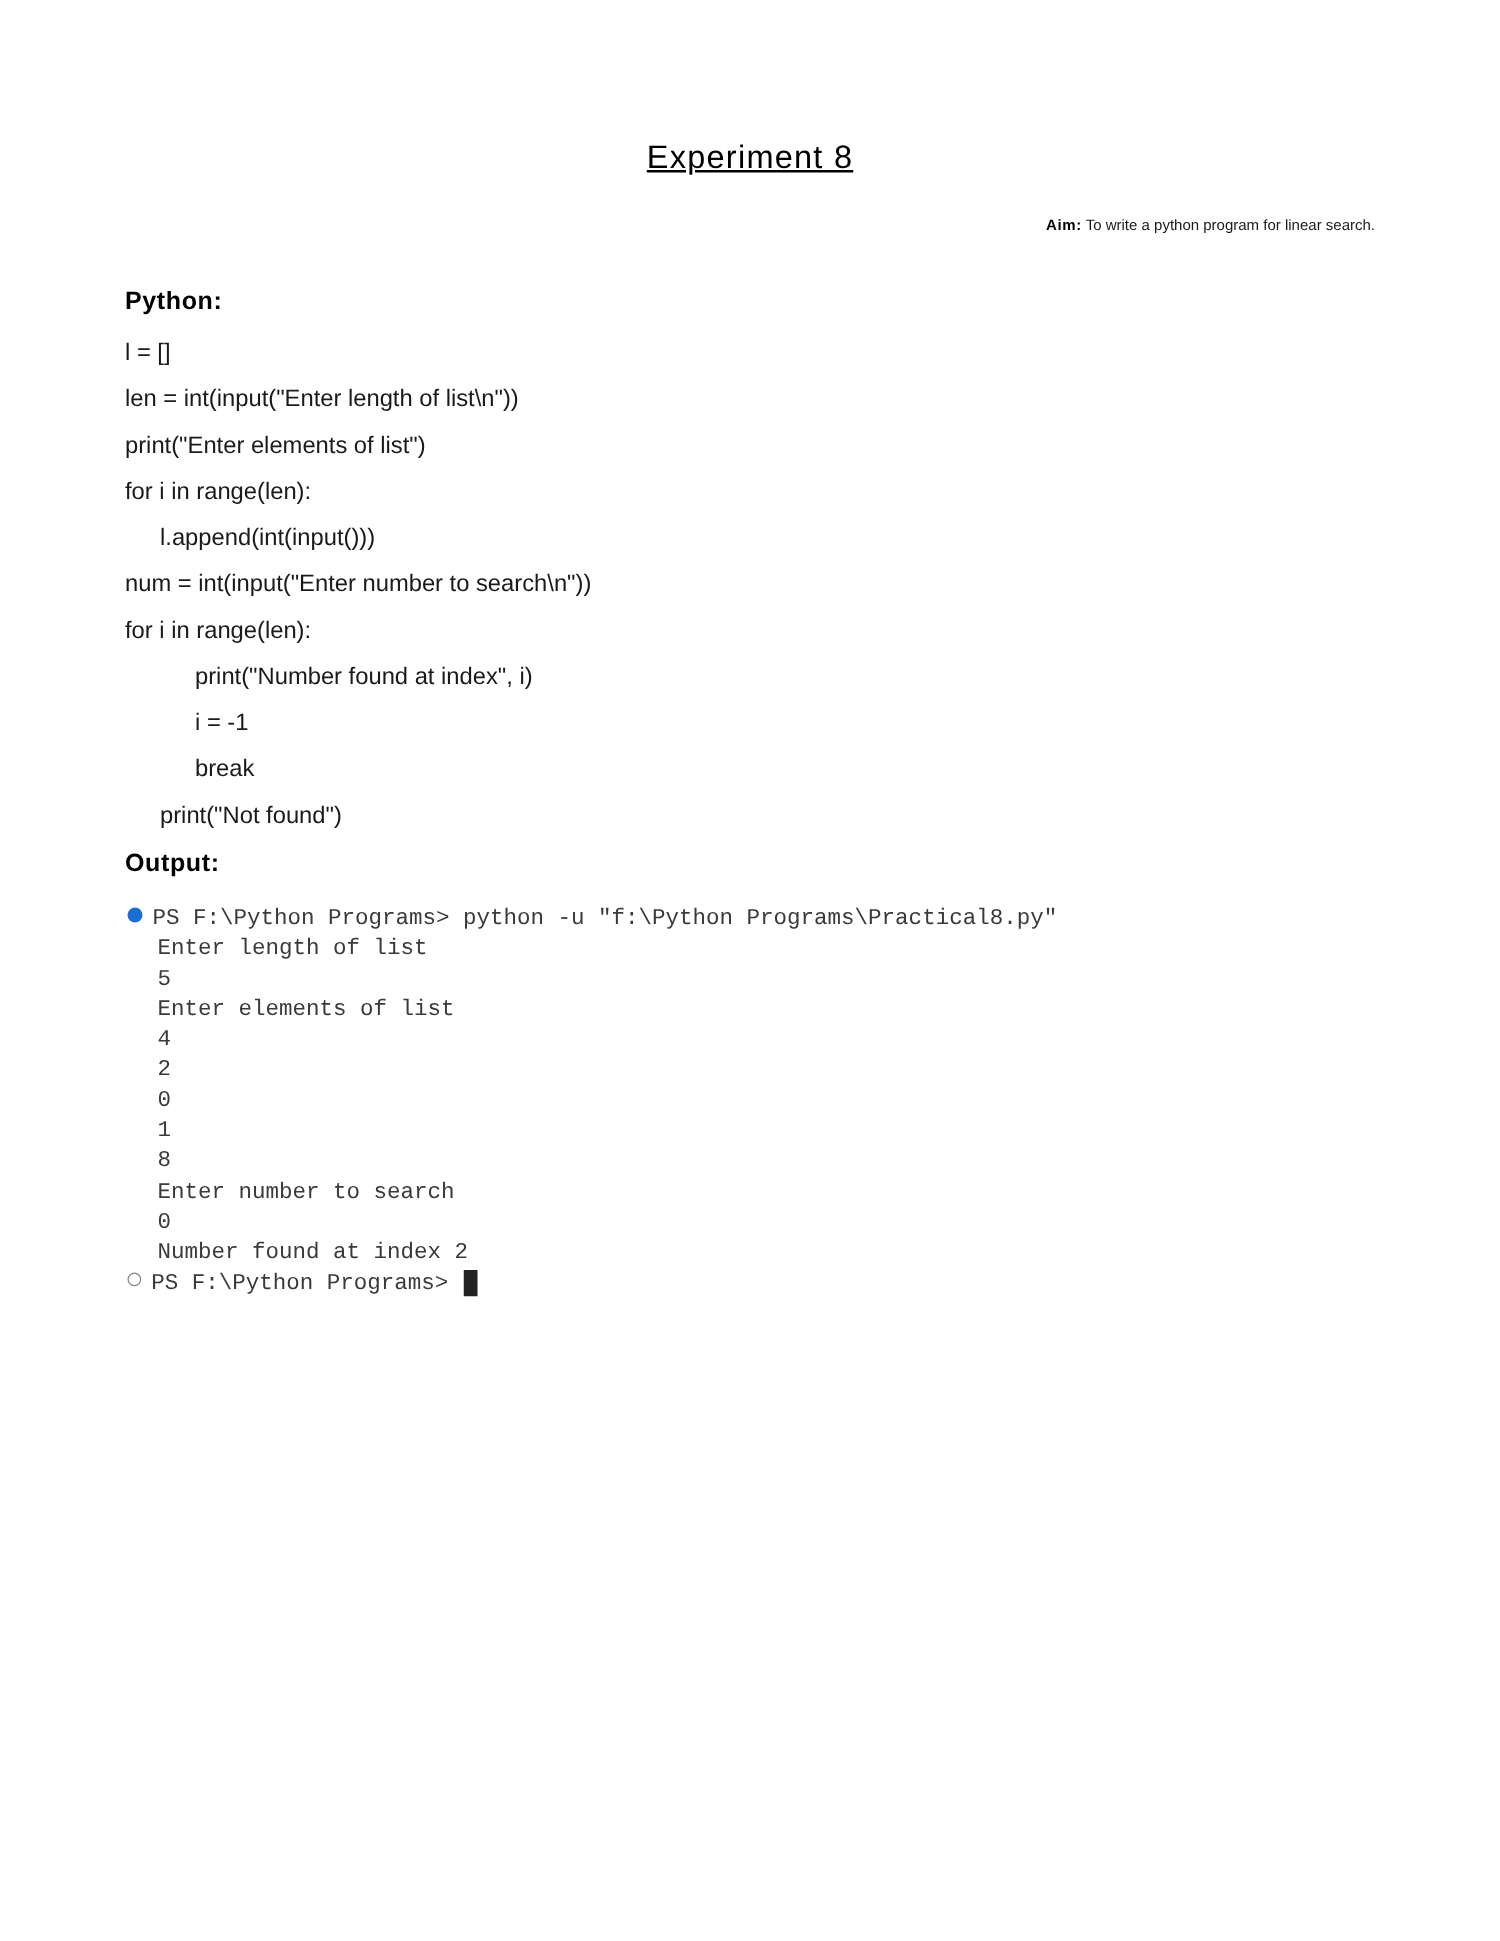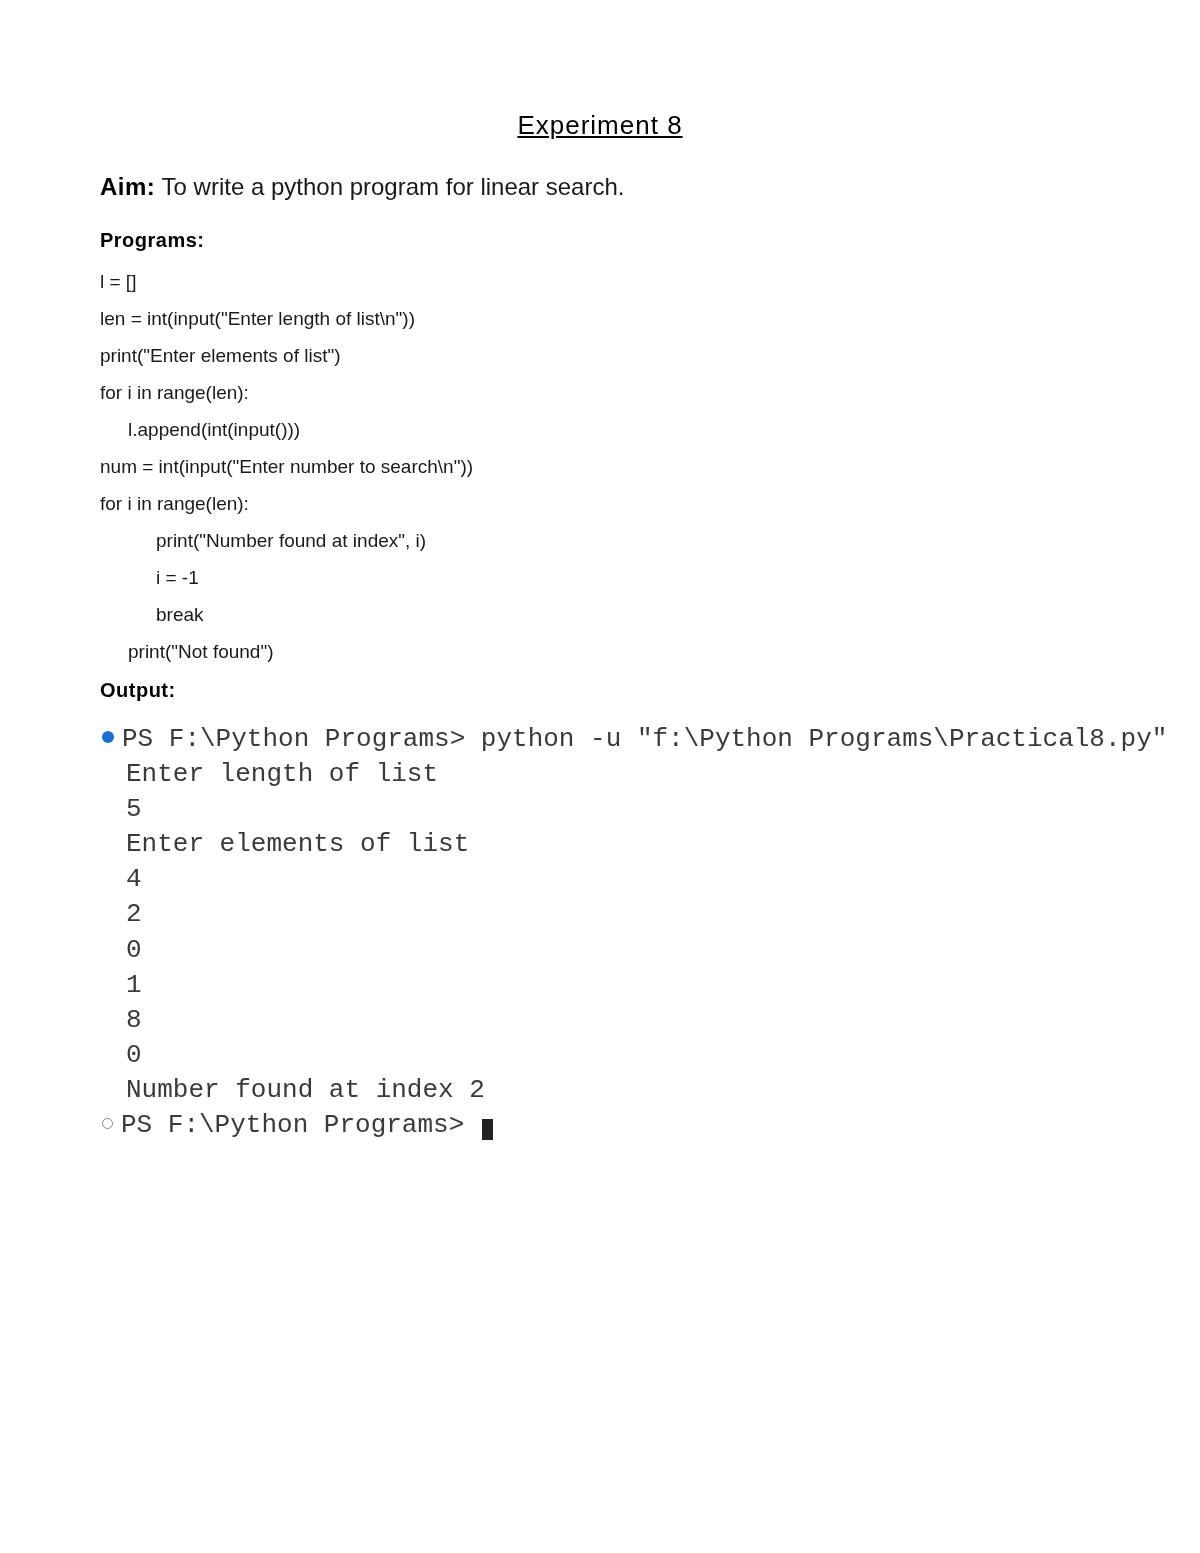--- a/index.html
+++ b/index.html
@@ -18,23 +18,24 @@
     .title {
       text-align: center;
       font-size: 26px;
       font-weight: 400;
       text-decoration: underline;
       letter-spacing: 1px;
       margin-bottom: 32px;
       font-family: Verdana, Arial, sans-serif;
     }
     .aim-line {
-      font-size: 24px;
-      margin-bottom: 28px;
+      font-size: 12px;
+      margin-bottom: 43px;
       color: #1a1a1a;
+      text-align: right;
     }
     .aim-label {
       font-weight: 900;
       font-family: Verdana, Arial, sans-serif;
       color: #000;
       letter-spacing: 0.5px;
     }
     .section-heading {
       font-size: 20px;
       font-weight: 900;
@@ -54,21 +55,21 @@
       padding-left: 28px;
     }
     .indent-2 {
       padding-left: 56px;
     }
     .output-section {
       margin-top: 8px;
     }
     .terminal {
       font-family: "Consolas", "Courier New", monospace;
-      font-size: 26px;
+      font-size: 18px;
       color: #3a3a3a;
       margin-top: 18px;
       padding-left: 2px;
       line-height: 1.35;
     }
     .terminal-line {
       white-space: pre;
     }
     .bullet-filled {
       display: inline-block;
@@ -106,21 +107,21 @@
   </style>
 </head>
 <body>
 
 <h1 class="title">Experiment 8</h1>
 
 <p class="aim-line">
   <span class="aim-label">Aim:</span><span> To write a python program for linear search.</span>
 </p>
 
-<h2 class="section-heading">Programs:</h2>
+<h2 class="section-heading">Python:</h2>
 
 <div class="code-block">
   <div class="code-line">l = []</div>
   <div class="code-line">len = int(input("Enter length of list\n"))</div>
   <div class="code-line">print("Enter elements of list")</div>
   <div class="code-line">for i in range(len):</div>
   <div class="code-line indent-1">l.append(int(input()))</div>
   <div class="code-line">num = int(input("Enter number to search\n"))</div>
   <div class="code-line">for i in range(len):</div>
   <div class="code-line indent-2">print("Number found at index", i)</div>
@@ -134,16 +135,17 @@
 <div class="terminal">
   <div class="terminal-line"><span class="bullet-filled"></span><span>PS F:\Python Programs&gt; python -u "f:\Python Programs\Practical8.py"</span></div>
   <div class="terminal-line terminal-indent">Enter length of list</div>
   <div class="terminal-line terminal-indent">5</div>
   <div class="terminal-line terminal-indent">Enter elements of list</div>
   <div class="terminal-line terminal-indent">4</div>
   <div class="terminal-line terminal-indent">2</div>
   <div class="terminal-line terminal-indent">0</div>
   <div class="terminal-line terminal-indent">1</div>
   <div class="terminal-line terminal-indent">8</div>
+  <div class="terminal-line terminal-indent">Enter number to search</div>
   <div class="terminal-line terminal-indent">0</div>
   <div class="terminal-line terminal-indent">Number found at index 2</div>
   <div class="terminal-line"><span class="bullet-empty"></span><span>PS F:\Python Programs&gt; </span><span class="cursor-block"></span></div>
 </div>
 
 </body></html>

